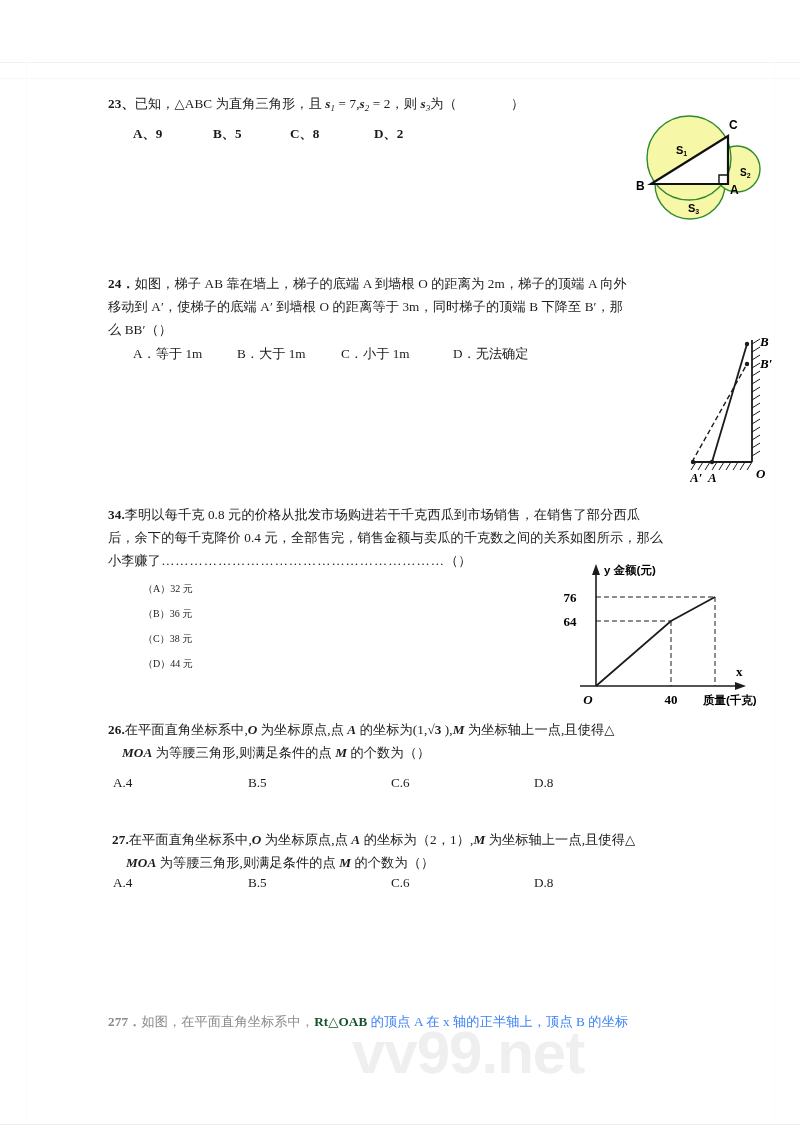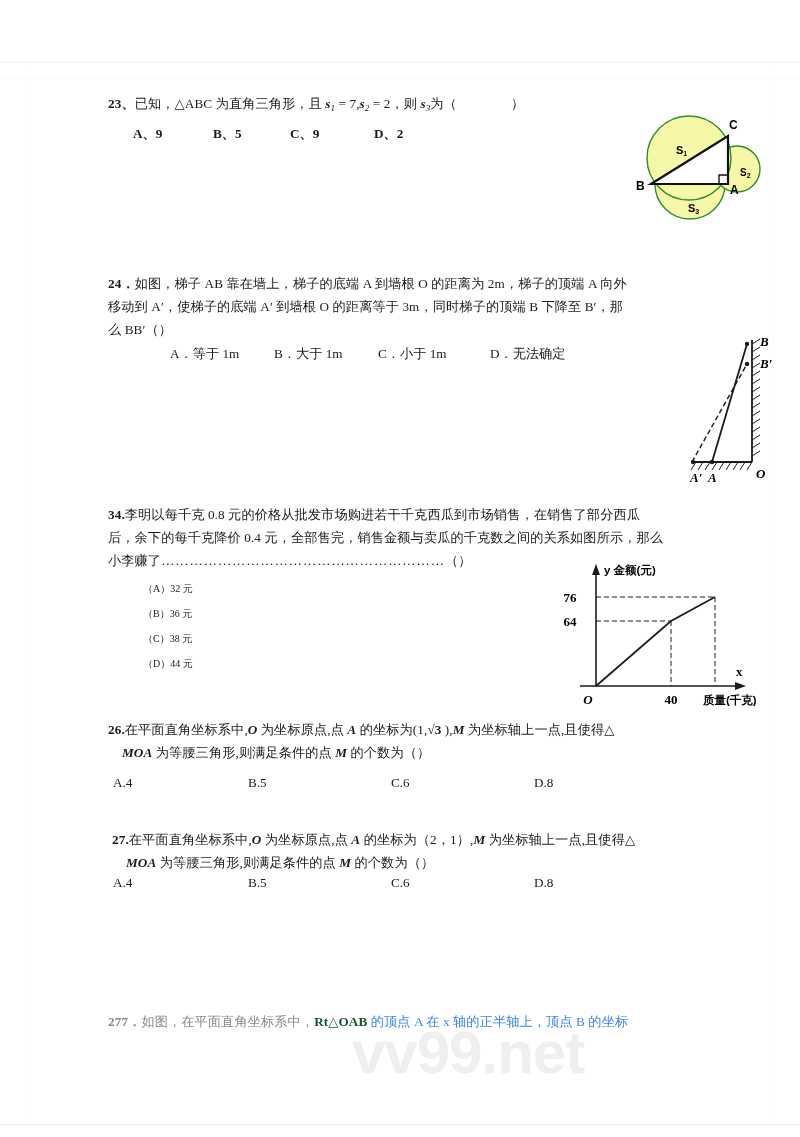--- a/index.html
+++ b/index.html
@@ -110,21 +110,21 @@
   <div id="watermark">vv99.net</div>
 
   <div class="qblock" style="left:108px; top:92px; width:560px;">
     <div class="qtext">
       <span class="qnum">23、</span><span>已知，</span><span>△ABC</span><span> 为直角三角形，且 </span><span class="mathvar bold">s</span><sub class="mathvar">1</sub><span> = 7,</span><span class="mathvar bold">s</span><sub class="mathvar">2</sub><span> = 2</span><span>，则 </span><span class="mathvar bold">s</span><sub class="mathvar">3</sub><span>为（</span><span style="display:inline-block;width:54px;"></span><span>）</span>
     </div>
   </div>
   <div class="opts" style="left:133px; top:125px;">
     <span class="opt bold" style="width:80px;">A、9</span>
     <span class="opt bold" style="width:77px;">B、5</span>
-    <span class="opt bold" style="width:84px;">C、9</span>
+    <span class="opt bold" style="width:84px;">C、8</span>
     <span class="opt bold">D、2</span>
   </div>
 
   <div id="fig-q23">
     <svg width="160" height="125" viewBox="0 0 160 125">
 
       <circle cx="62" cy="76" r="35" fill="#f7f7a8" stroke="#2e8b2e" stroke-width="1.4"></circle>
 
       <circle cx="109" cy="61" r="23" fill="#f7f7a8" stroke="#2e8b2e" stroke-width="1.4"></circle>
 
@@ -142,21 +142,21 @@
       <text x="101" y="21" font-family="Liberation Sans, sans-serif" font-size="12" font-weight="bold">C</text>
     </svg>
   </div>
 
   <div class="qblock" style="left:108px; top:272px; width:585px;">
     <div class="qtext"><span class="qnum">24．</span><span>如图，梯子 AB 靠在墙上，梯子的底端 A 到墙根 O 的距离为 2m，梯子的顶端 A 向外</span></div>
     <div class="qtext">移动到 A′，使梯子的底端 A′ 到墙根 O 的距离等于 3m，同时梯子的顶端 B 下降至 B′，那</div>
     <div class="qtext">么 BB′（）</div>
   </div>
   <div class="opts" style="left:133px; top:345px;">
-    <span class="opt" style="width:104px;margin-left:37px;">A．等于 1m</span>
+    <span class="opt" style="width:104px;">A．等于 1m</span>
     <span class="opt" style="width:104px;">B．大于 1m</span>
     <span class="opt" style="width:112px;">C．小于 1m</span>
     <span class="opt">D．无法确定</span>
   </div>
 
   <div id="fig-q24">
     <svg width="105" height="158" viewBox="0 0 105 158">
 
       <line x1="62" y1="8" x2="62" y2="130" stroke="#1b1b1b" stroke-width="1.8"></line>
 

